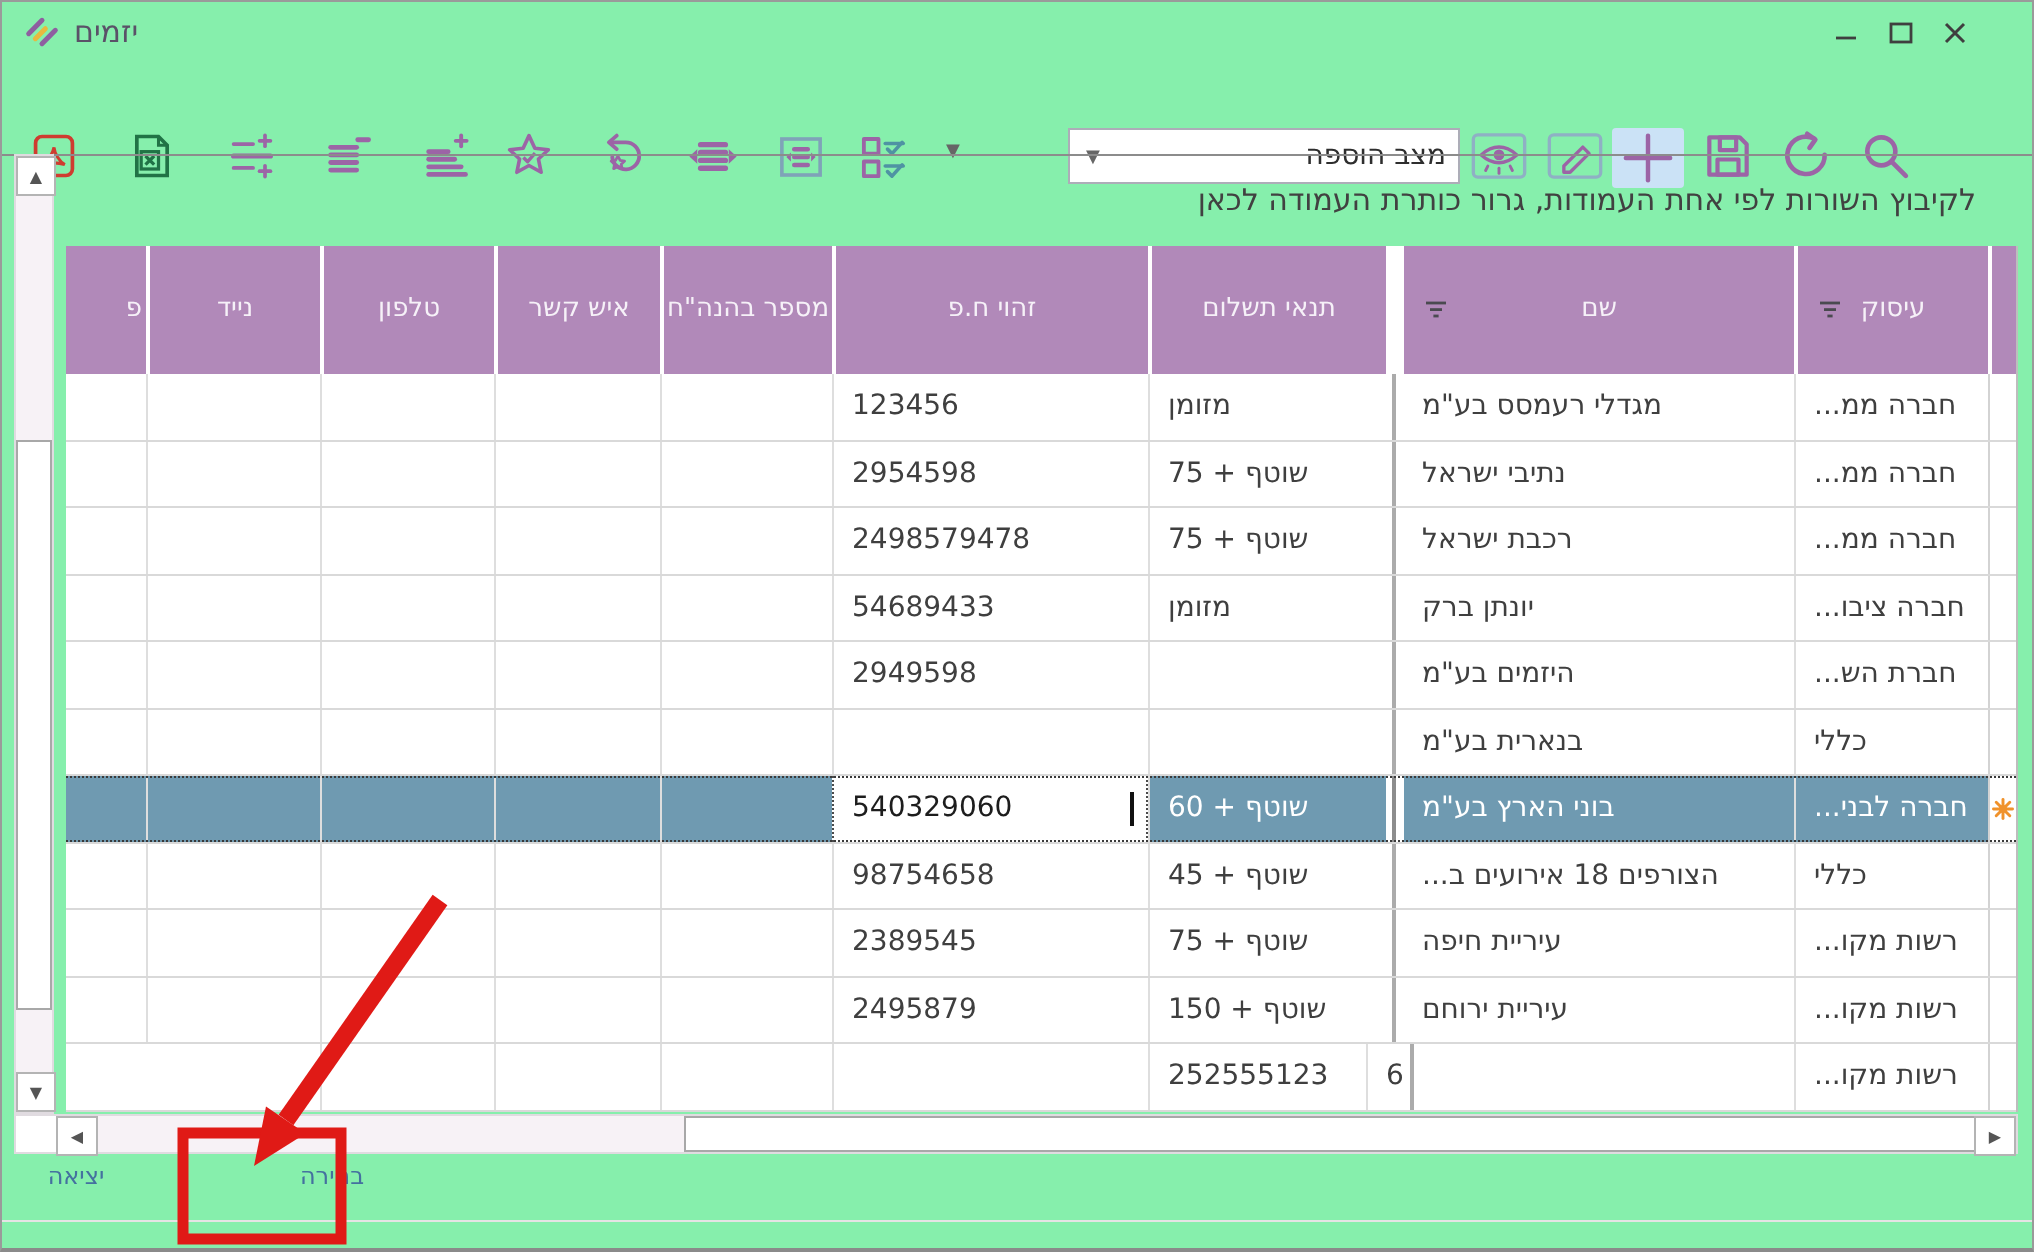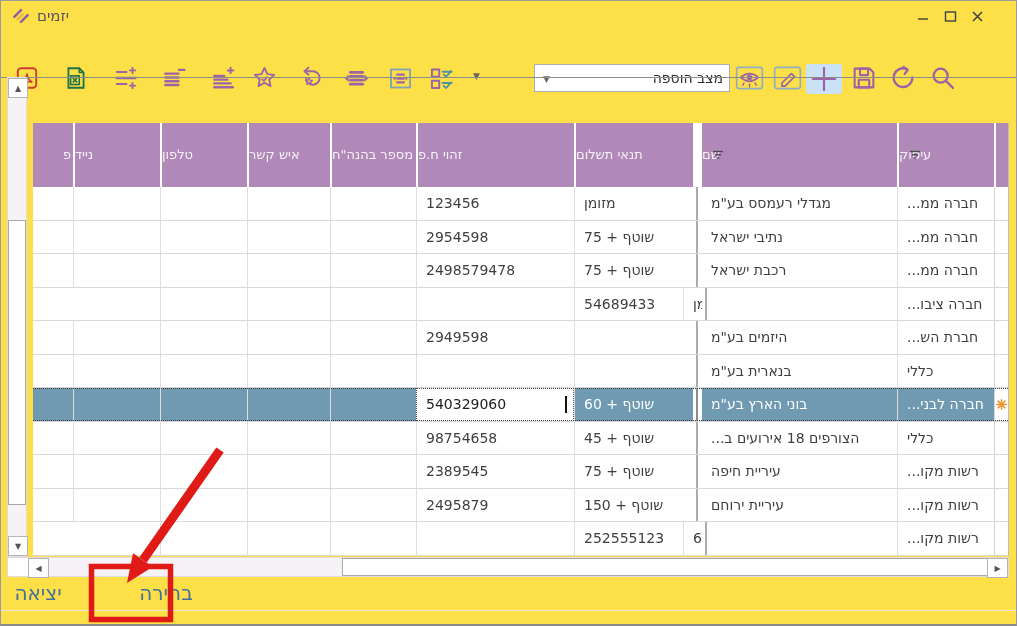--- a/index.html
+++ b/index.html
@@ -1,17 +1,17 @@
 <!DOCTYPE html>
 <html lang="he"><head>
 <meta charset="utf-8">
 <style>
   html,body{margin:0;padding:0;background:#fff;}
   body{width:1017px;height:626px;overflow:hidden;font-family:"DejaVu Sans","Liberation Sans",sans-serif;}
-  .window{position:relative;width:1017px;height:626px;box-sizing:border-box;border:1px solid #9a9a9a;border-bottom:2px solid #8a8a8a;background:#fde047;}
+  .window{position:relative;width:1017px;height:626px;box-sizing:border-box;border:1px solid #9a9a9a;border-bottom:2px solid #8a8a8a;background:#86efac;}
 
   
   .titlebar{position:absolute;left:0;top:0;width:100%;height:30px;}
   .app-icon{position:absolute;left:10px;top:5px;width:20px;height:20px;}
   .app-title{position:absolute;left:36px;top:0;height:30px;line-height:30px;font-size:15px;color:#5a5168;}
   .winctrls{position:absolute;right:32px;top:8px;display:flex;gap:13px;}
   .winbtn{width:14px;height:14px;display:flex;align-items:center;justify-content:center;cursor:pointer;}
 
   
   .toolbar{position:absolute;left:0;top:30px;width:100%;height:46px;}
@@ -22,21 +22,21 @@
   .mode-combo .caret{position:absolute;left:8px;top:9px;font-size:9px;color:#666;}
   .plus-hl{left:805px;width:36px;height:30px;background:#cbe2f6;border-radius:2px;}
 
   
   .panel-top-line{position:absolute;left:0;top:76px;width:100%;height:1px;background:#8c8c8c;}
   .group-hint{position:absolute;left:0;top:77px;width:100%;height:45px;line-height:45px;direction:rtl;text-align:right;padding-right:28px;box-sizing:border-box;font-size:15px;color:#414141;}
 
   .gridwrap{position:absolute;left:32px;top:122px;width:975px;border-right:1px solid #bdbdbd;}
   .hrow,.trow{display:grid;grid-template-columns:14px 97px 195px 9px 119px 158px 86px 83px 87px 87px 40px;direction:rtl;}
   .hrow{height:64px;background:#fff;}
-  .hc{background:#b189b9;color:#f6f1f8;font-size:13px;display:flex;align-items:center;justify-content:flex-end;text-align:center;position:relative;line-height:1.35;cursor:pointer;box-sizing:border-box;}
+  .hc{background:#b189b9;color:#f6f1f8;font-size:13px;display:flex;align-items:center;justify-content:center;text-align:center;position:relative;line-height:1.35;cursor:pointer;box-sizing:border-box;}
   .hc.sep{border-left:2px solid #fff;}
   .hc.hdiv{background:#fff;cursor:default;}
   .hc .flt{position:absolute;left:10px;top:27px;}
   .trow{height:32.5px;border-bottom:1px solid #d9d9d9;background:#fff;}
   .td{box-sizing:border-box;font-size:14px;color:#3f3f3f;display:flex;align-items:center;justify-content:flex-end;padding:0 9px;white-space:nowrap;overflow:hidden;direction:rtl;cursor:default;}
   .td.sep{border-left:1px solid #dedede;}
   .td.c-ind{padding:0;justify-content:center;border-left:1px solid #d3d3d3;}
   .td.c-div{padding:0;background:linear-gradient(to right,#fff 0,#fff 3px,#ababab 3px,#ababab 5px,#fff 5px,#fff 9px);}
   .trow.selected{position:relative;background:#6f9ab1;}
   .trow.selected .td{color:#fff;}
@@ -54,21 +54,21 @@
   .vscroll .thumb{position:absolute;left:0;top:142px;width:18px;height:285px;background:#fff;border:1px solid #a8a8a8;box-sizing:border-box;cursor:pointer;}
   .hscroll{position:absolute;left:6px;top:556px;width:1002px;height:20px;background:#f7f2f6;border:1px solid #e0dbe0;box-sizing:border-box;}
   .hscroll .btn{position:absolute;top:0;width:19px;height:18px;background:#fff;border:1px solid #b4b4b4;color:#555;font-size:8px;display:flex;align-items:center;justify-content:center;cursor:pointer;}
   .hscroll .left{left:20px;}
   .hscroll .right{right:0;}
   .hscroll .corner{position:absolute;left:0;top:0;width:20px;height:18px;background:#fff;}
   .hscroll .thumb{position:absolute;left:334px;top:0;width:646px;height:18px;background:#fff;border:1px solid #a8a8a8;box-sizing:border-box;cursor:pointer;}
 
   
   .footer-sep{position:absolute;left:0;top:609px;width:100%;height:1px;background:#e4e4e4;}
-  .link-btn{position:absolute;top:580px;font-size:20px;color:#44719f;text-align:center;cursor:pointer;}
+  .link-btn{position:absolute;top:580px;font-size:12px;color:#44719f;text-align:center;cursor:pointer;}
   .btn-choose{left:94px;width:62px;margin-left:40px;}
   .btn-exit{left:10px;width:54px;}
 
   
   .annot{position:absolute;left:0;top:0;width:1017px;height:626px;pointer-events:none;z-index:50;}
   svg.ic{display:block;}
 </style>
 </head>
 <body>
 
@@ -255,20 +255,21 @@
 
     <div class="tb-icon" style="left:928px">
       <svg class="ic" width="28" height="28" viewBox="0 0 24 24" fill="none" stroke="#9c64a6" stroke-width="2" stroke-linecap="round">
         <circle cx="10" cy="10" r="6"></circle>
         <line x1="14.5" y1="14.5" x2="20.5" y2="20.5"></line>
       </svg>
     </div>
   </div>
 
   <div class="panel-top-line"></div>
+  <div class="group-hint">לקיבוץ השורות לפי אחת העמודות, גרור כותרת העמודה לכאן</div>
 
   <div class="gridwrap">
 
     <div class="hrow">
       <div class="hc sep"></div>
       <div class="hc sep">
         <span>עיסוק</span>
         <svg class="flt" width="12" height="10" viewBox="0 0 12 10">
             <g stroke="#4a4a50" stroke-width="1.4">
               <line x1="1" y1="1.5" x2="11" y2="1.5"></line>
@@ -351,20 +352,21 @@
         <div class="td sep"></div>
           <div class="td sep"></div>
           <div class="td sep"></div>
           <div class="td sep"></div>
           <div class="td"></div>
       </div>
 
       <div class="trow">
         <div class="td c-ind"></div>
         <div class="td sep">חברה ציבו...</div>
+        <div class="td">יונתן ברק</div>
         <div class="td c-div"></div>
         <div class="td sep">מזומן</div>
         <div class="td sep">54689433</div>
         <div class="td sep"></div>
           <div class="td sep"></div>
           <div class="td sep"></div>
           <div class="td sep"></div>
           <div class="td"></div>
       </div>
 

